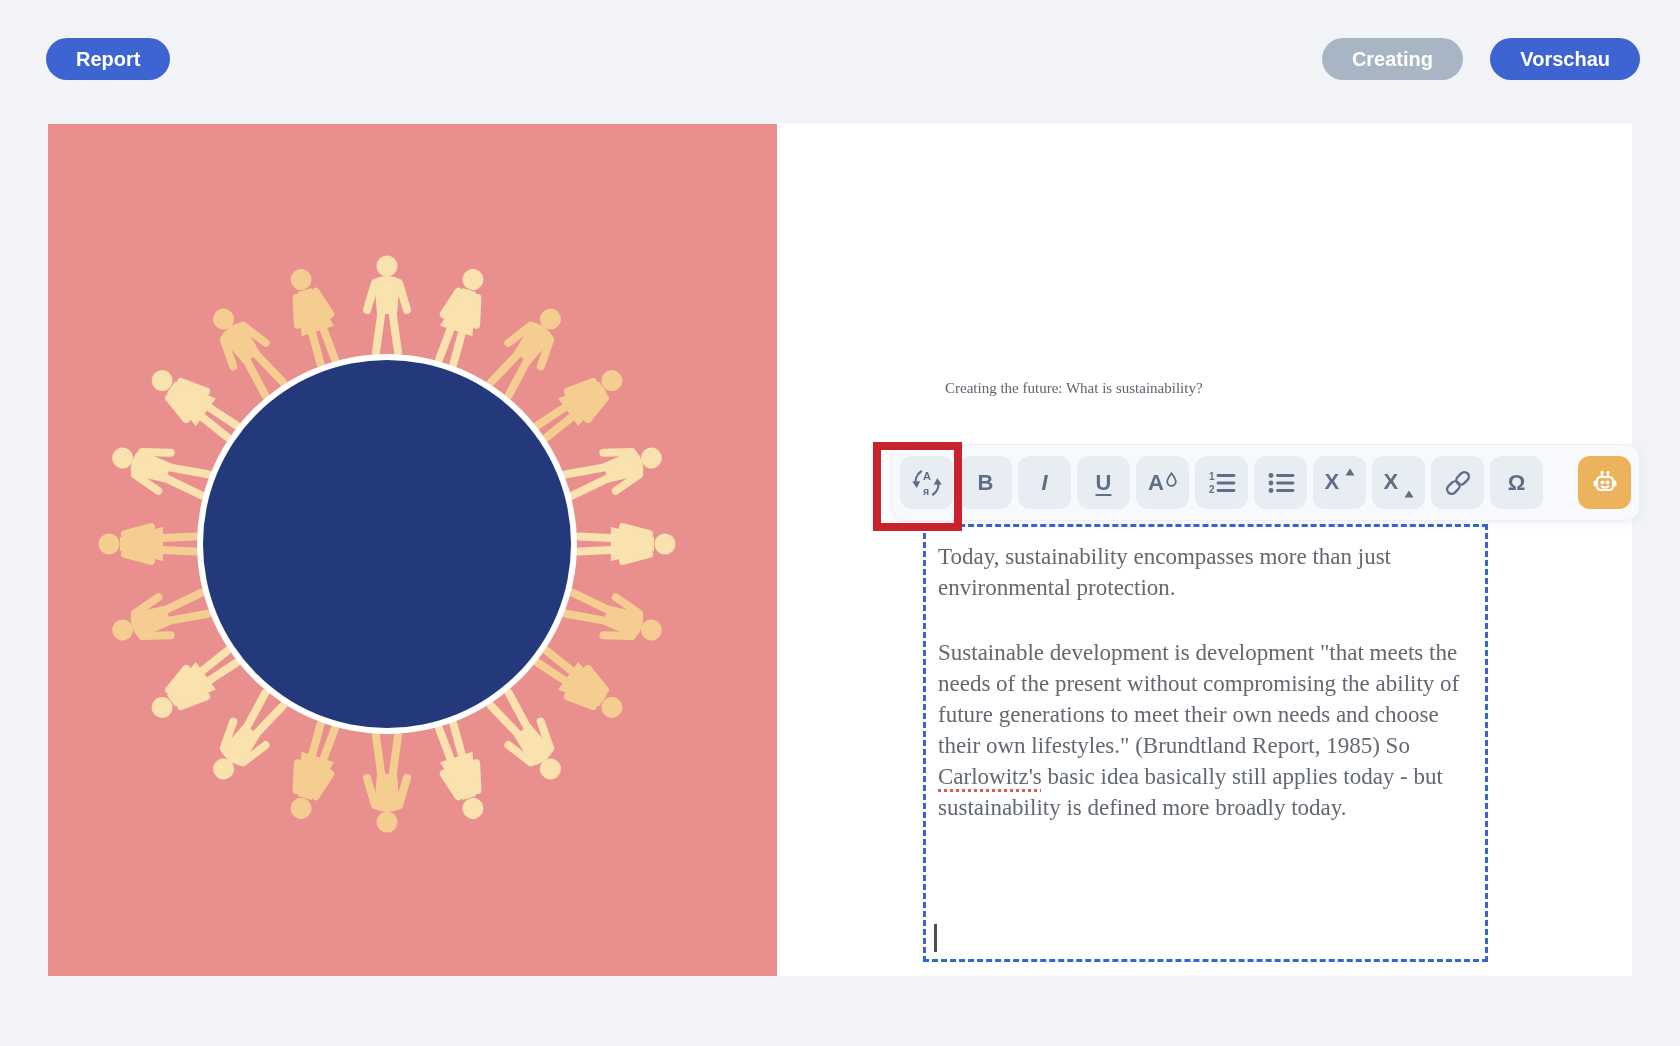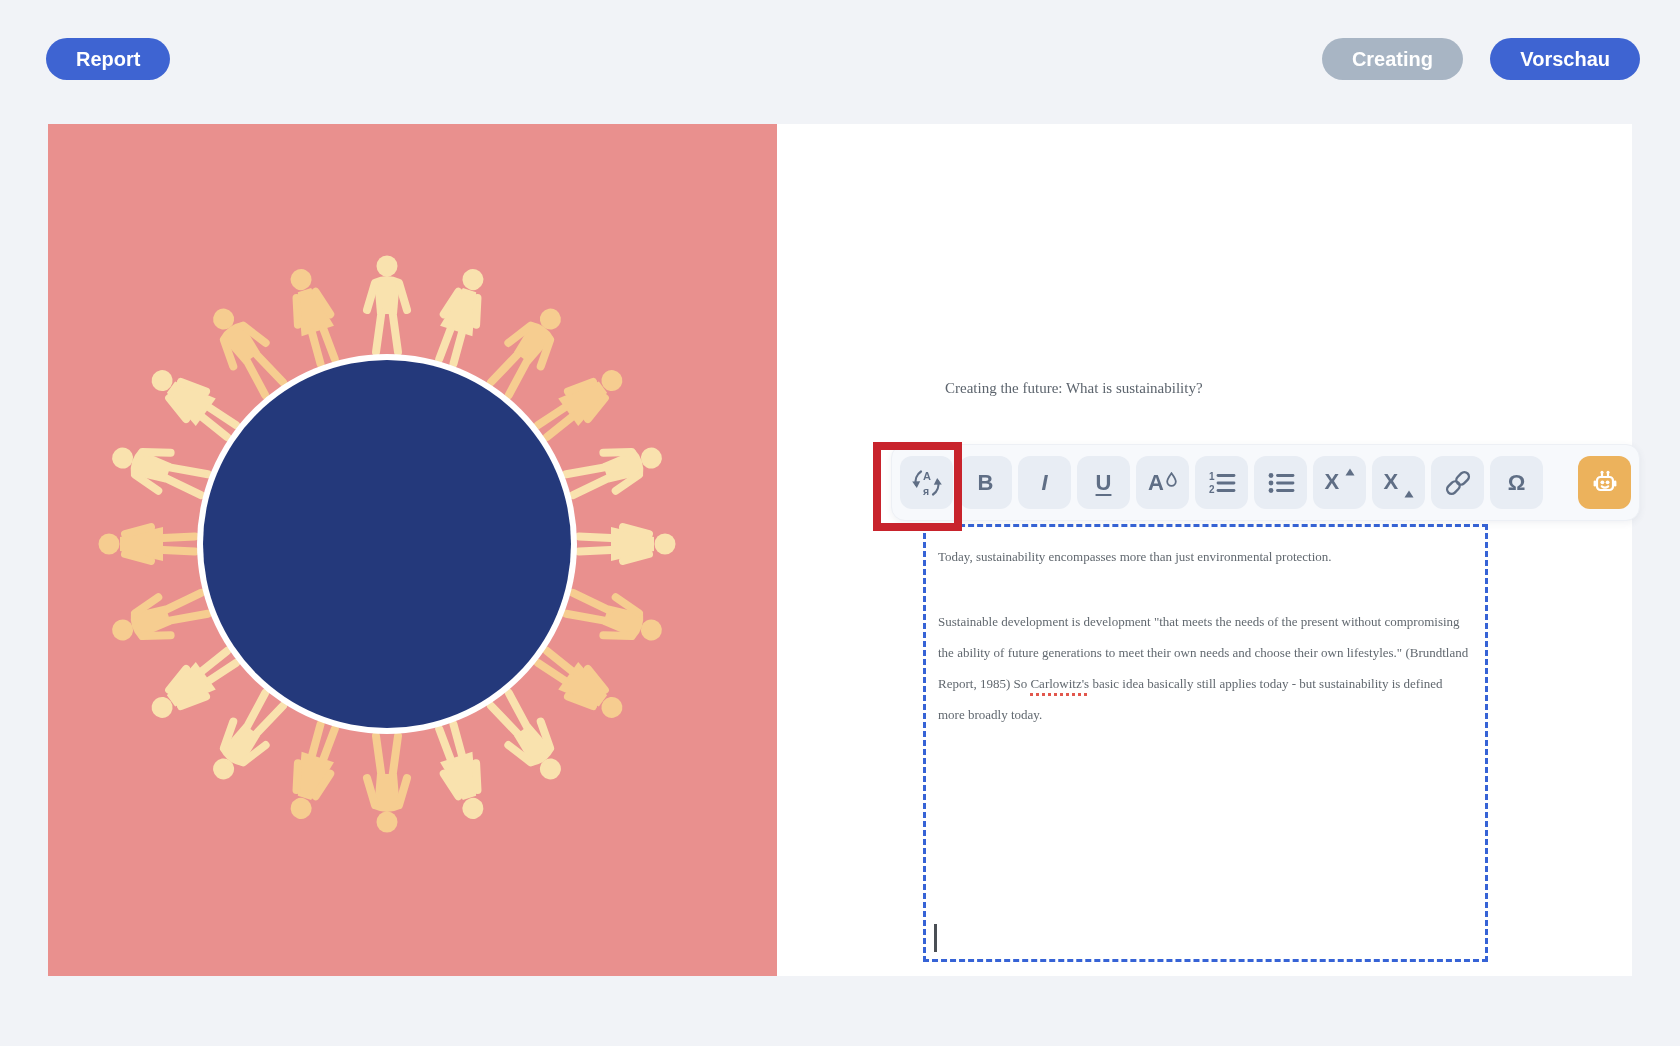--- a/index.html
+++ b/index.html
@@ -64,21 +64,21 @@
   .red-box{
     position:absolute;left:825px;top:318px;width:89px;height:89px;z-index:3;
     border:8px solid #c8232c;box-sizing:border-box;pointer-events:none;
   }
 
   
   .textarea{
     position:absolute;left:875px;top:400px;width:565px;height:438px;z-index:1;
     border:3px dashed #3663d6;box-sizing:border-box;
     padding:14px 14px 0 12px;
-    font-family:"Liberation Serif",serif;font-size:13px;line-height:31px;color:#61686f;
+    font-family:"Liberation Serif",serif;font-size:23px;line-height:31px;color:#61686f;
     background:transparent;
   }
   .textarea p{margin:0 0 34px 0;}
   .misspelled{
     text-decoration:underline;text-decoration-style:dotted;
     text-decoration-color:#e2574d;text-decoration-thickness:2.5px;text-underline-offset:5px;text-align:right;
   }
   .caret{
     position:absolute;left:886px;top:800px;width:2.5px;height:28px;background:#4a4f55;z-index:2;
   }

